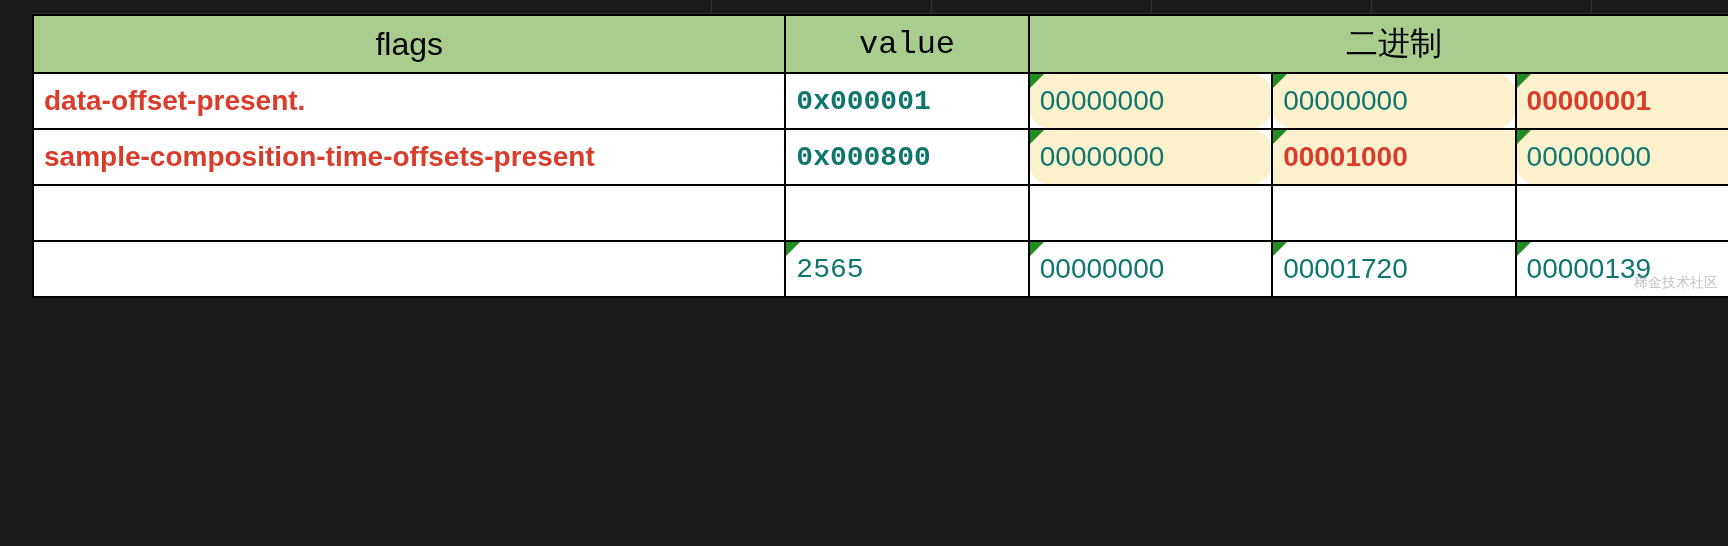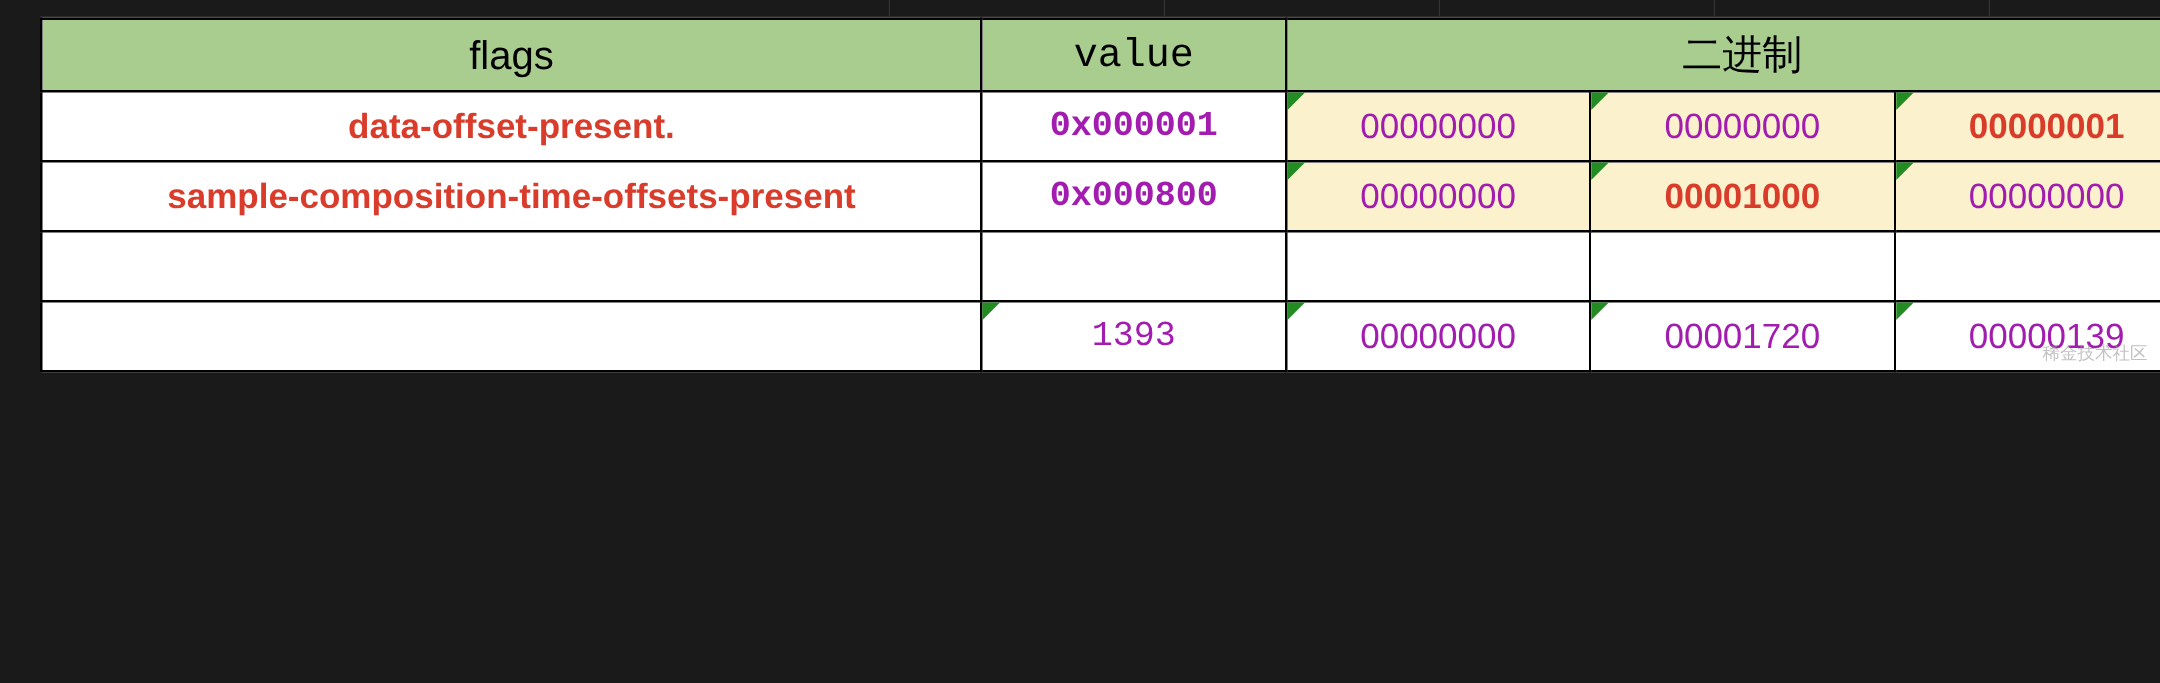--- a/index.html
+++ b/index.html
@@ -30,21 +30,21 @@
     table {
       border-collapse: collapse;
       width: 100%;
       background: #fff;
     }
     th, td {
       border: 2px solid #000;
       font-size: 28px;
       height: 56px;
       padding: 6px 10px;
-      text-align: center;
+      text-align: left;
       vertical-align: middle;
       position: relative;
       background: #fff;
     }
     th {
       background: #a9cd8f;
       font-weight: normal;
       text-align: center;
       font-size: 32px;
     }
@@ -56,21 +56,22 @@
       font-family: Liberation Mono, monospace;
     }
     .col-bin {
       width: 220px;
     }
     .red-text {
       color: #d93c2b;
       font-weight: 600;
     }
     .black-text {
-      color: #a21caf;
+      color: #0f766e;
+      border-radius: 22px;
     }
     .bold-text {
       font-weight: 600;
     }
     .yellow-cell {
       background: #fbf2cd;
     }
     .green-triangle::before {
       content: "";
       position: absolute;
@@ -132,21 +133,21 @@
           </tr>
           <tr>
             <td class="col-flags">&nbsp;</td>
             <td class="col-value">&nbsp;</td>
             <td class="col-bin">&nbsp;</td>
             <td class="col-bin">&nbsp;</td>
             <td class="col-bin">&nbsp;</td>
           </tr>
           <tr>
             <td class="col-flags"></td>
-            <td class="col-value black-text green-triangle">1393</td>
+            <td class="col-value black-text green-triangle">2565</td>
             <td class="col-bin black-text green-triangle">00000000</td>
             <td class="col-bin black-text green-triangle">00001720</td>
             <td class="col-bin black-text green-triangle">00000139</td>
           </tr>
         </tbody>
     </table>
   </div>
   <div class="watermark">稀金技术社区</div>
 </div>
 

